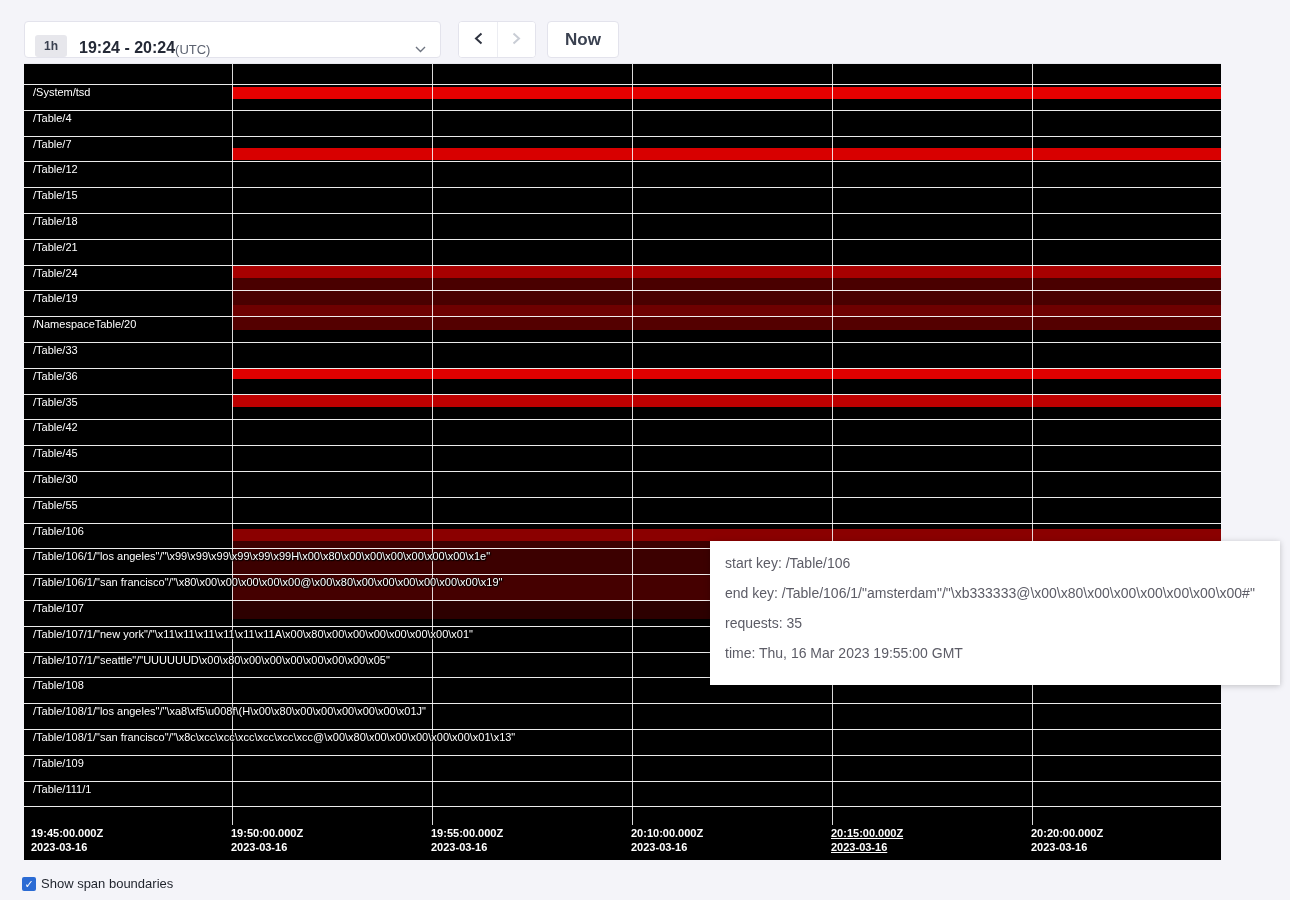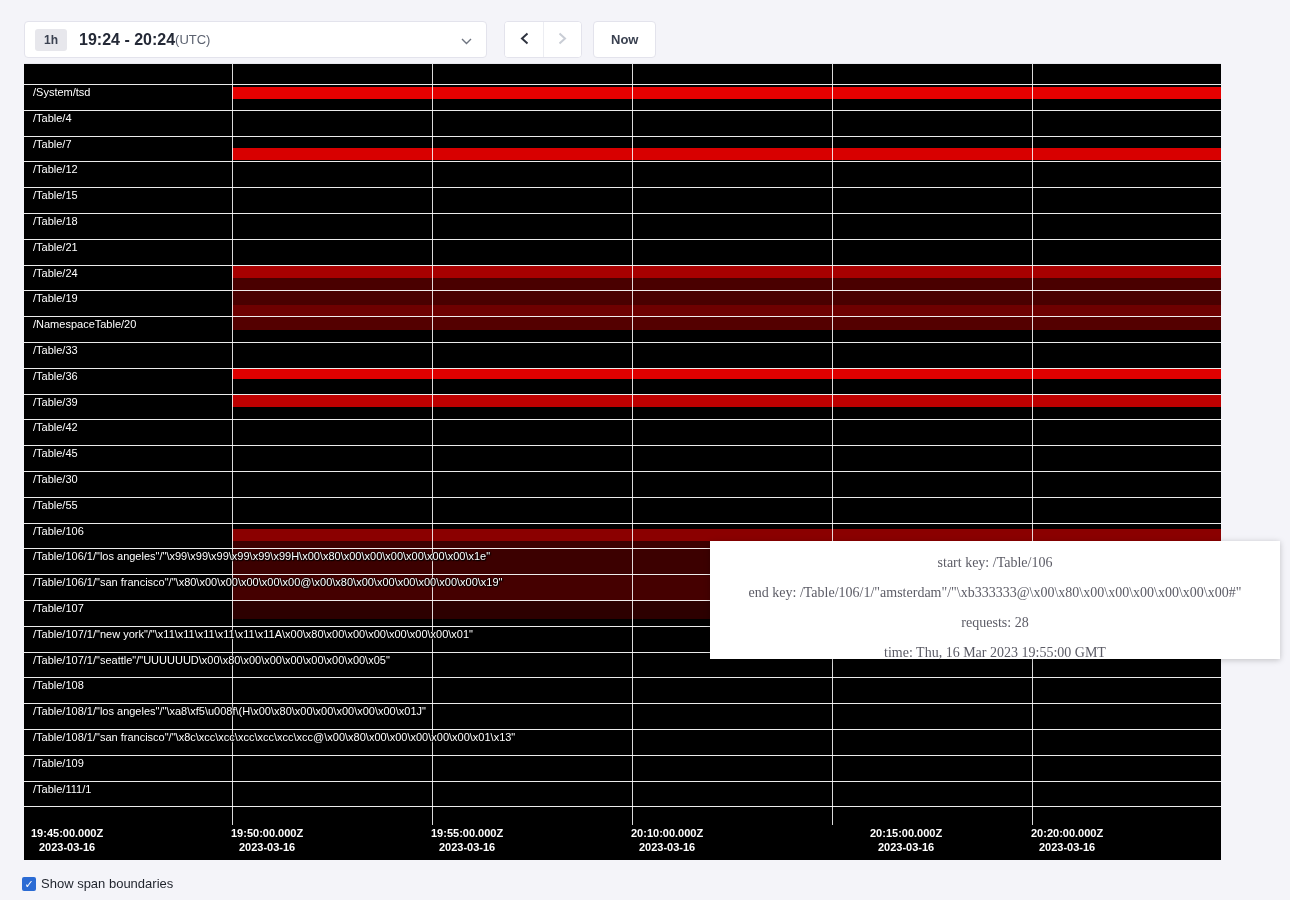--- a/index.html
+++ b/index.html
@@ -7,23 +7,23 @@
     margin: 0;
     width: 1290px;
     height: 900px;
     background: #f4f4f9;
     font-family: "Liberation Sans", sans-serif;
     overflow: hidden;
   }
   
   .toolbar { display: flex; align-items: center; padding: 21px 0 0 24px; }
   .range-select {
-    width: 463px; height: 37px; background: #fff;
+    width: 417px; height: 37px; background: #fff;
     border: 1px solid #e3e3ec; border-radius: 4px;
-    display: flex; align-items: center; padding: 0 14px 0 10px; cursor: pointer;
+    display: flex; align-items: flex-end; padding: 0 14px 0 10px; cursor: pointer;
   }
   .badge {
     background: #e7e7ec; color: #3a4150; font-size: 12px; font-weight: bold;
     padding: 4px 9px; border-radius: 3px; margin-right: 12px;
   }
   .range-text { font-size: 16px; font-weight: bold; color: #242936; }
   .tz { font-size: 13px; font-weight: 400; color: #5c6270; }
   .flex-spacer { flex: 1; }
   .btn-group {
     display: flex; margin-left: 17px; height: 37px;
@@ -31,45 +31,44 @@
   }
   .nav-btn {
     width: 38px; height: 100%; display: flex; align-items: center; justify-content: center;
     background: #fff; border: none; cursor: pointer; padding: 0;
   }
   .nav-btn + .nav-btn { border-left: 1px solid #ecedf2; }
   .now-btn {
     margin-left: 11px; height: 37px; padding: 0 17px;
     background: #fff; border: 1px solid #e3e3ec; border-radius: 4px;
     font-family: "Liberation Sans", sans-serif;
-    font-size: 13px; font-weight: bold; color: #3a4150; cursor: pointer;
+    font-size: 17px; font-weight: bold; color: #3a4150; cursor: pointer;
   }
   
   .canvas {
     position: relative; margin: 5px 0 16px 24px;
     width: 1197px; height: 797px; background: #000;
     border-top: 1px solid #e8e8ee;
-    text-align: center;
   }
   .band { position: absolute; right: 0; }
   .gridline { position: absolute; top: 0; width: 1px; height: 761px; background: rgba(255,255,255,0.85); }
   .rows { position: absolute; top: 20px; left: 0; right: 0; border-bottom: 1px solid rgba(255,255,255,0.92); }
   .span-row { height: 25.8px; border-top: 1px solid rgba(255,255,255,0.92); position: relative; }
   .span-label {
     position: absolute; top: 1px; left: 9px;
     font-size: 11px; color: #fff; white-space: nowrap;
     text-shadow: 0 0 2px #000, 0 0 2px #000, 1px 1px 1px #000;
   }
   .x-axis { position: absolute; top: 762px; left: 0; right: 0; height: 30px; }
   .axis-tick { position: absolute; top: 0; color: #fff; font-size: 11px; font-weight: bold; line-height: 14px; white-space: nowrap; }
   
   .tooltip {
-    position: absolute; left: 686px; top: 477px; width: 570px; height: 118px;
+    position: absolute; left: 686px; top: 477px; width: 570px; height: 144px;
     background: #fff; box-shadow: 0 1px 6px rgba(0,0,0,0.22);
-    padding: 14px 15px; z-index: 10; font-family: Liberation Serif, serif;
+    padding: 14px 15px; z-index: 10;
   }
   .tooltip .tip-line { font-size: 14px; color: #5c5c66; margin-bottom: 14px; white-space: nowrap; }
   
   .footer { display: flex; align-items: center; margin: 8px 0 0 22px; }
   .checkbox {
     width: 14px; height: 14px; background: #2b6bd4; border-radius: 2px;
     color: #fff; font-size: 11px; line-height: 14px; text-align: center; cursor: pointer;
     flex: 0 0 auto;
   }
   .footer .cb-label { font-size: 13px; color: #1e222b; margin-left: 5px; }
@@ -161,21 +160,21 @@
       <div class="span-row">
         <span class="span-label">/NamespaceTable/20</span>
       </div>
       <div class="span-row">
         <span class="span-label">/Table/33</span>
       </div>
       <div class="span-row">
         <span class="span-label">/Table/36</span>
       </div>
       <div class="span-row">
-        <span class="span-label">/Table/39</span>
+        <span class="span-label">/Table/35</span>
       </div>
       <div class="span-row">
         <span class="span-label">/Table/42</span>
       </div>
       <div class="span-row">
         <span class="span-label">/Table/45</span>
       </div>
       <div class="span-row">
         <span class="span-label">/Table/30</span>
       </div>
@@ -226,34 +225,34 @@
         <div>2023-03-16</div>
       </div>
       <div class="axis-tick" style="left: 407px;">
         <div>19:55:00.000Z</div>
         <div>2023-03-16</div>
       </div>
       <div class="axis-tick" style="left: 607px;">
         <div>20:10:00.000Z</div>
         <div>2023-03-16</div>
       </div>
-      <div class="axis-tick" style="left: 846px;">
+      <div class="axis-tick" style="left: 807px; text-decoration: underline;">
         <div>20:15:00.000Z</div>
         <div>2023-03-16</div>
       </div>
       <div class="axis-tick" style="left: 1007px;">
         <div>20:20:00.000Z</div>
         <div>2023-03-16</div>
       </div>
     </div>
 
   <div class="tooltip">
     <div class="tip-line">start key: /Table/106</div>
     <div class="tip-line">end key: /Table/106/1/"amsterdam"/"\xb333333@\x00\x80\x00\x00\x00\x00\x00\x00#"</div>
-    <div class="tip-line">requests: 28</div>
+    <div class="tip-line">requests: 35</div>
     <div class="tip-line">time: Thu, 16 Mar 2023 19:55:00 GMT</div>
   </div>
 </div>
 
 <div class="footer">
   <div class="checkbox">
     <span>✓</span>
   </div>
   <span class="cb-label">Show span boundaries</span>
 </div>

